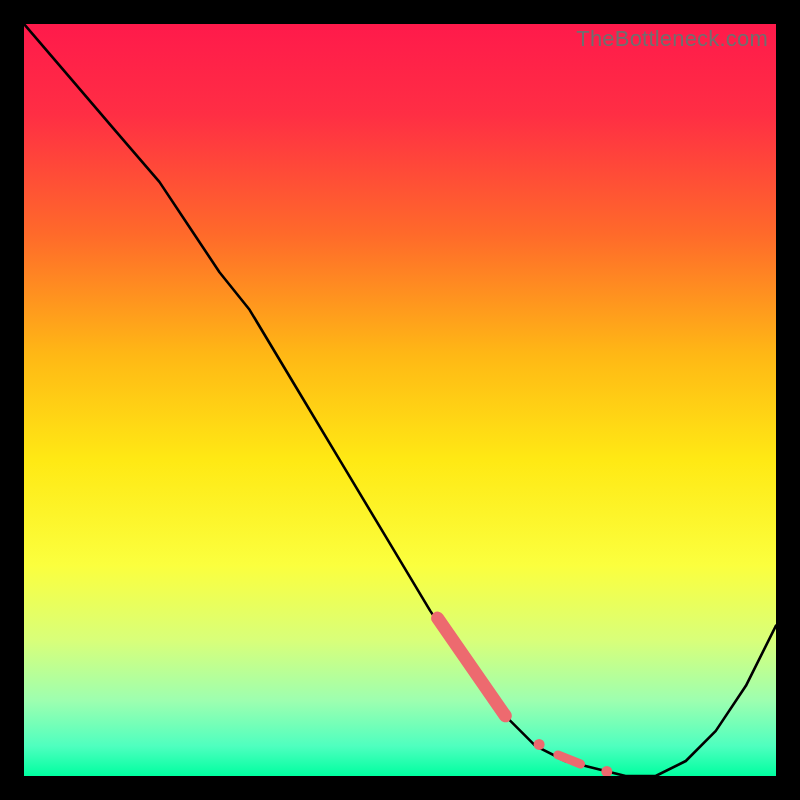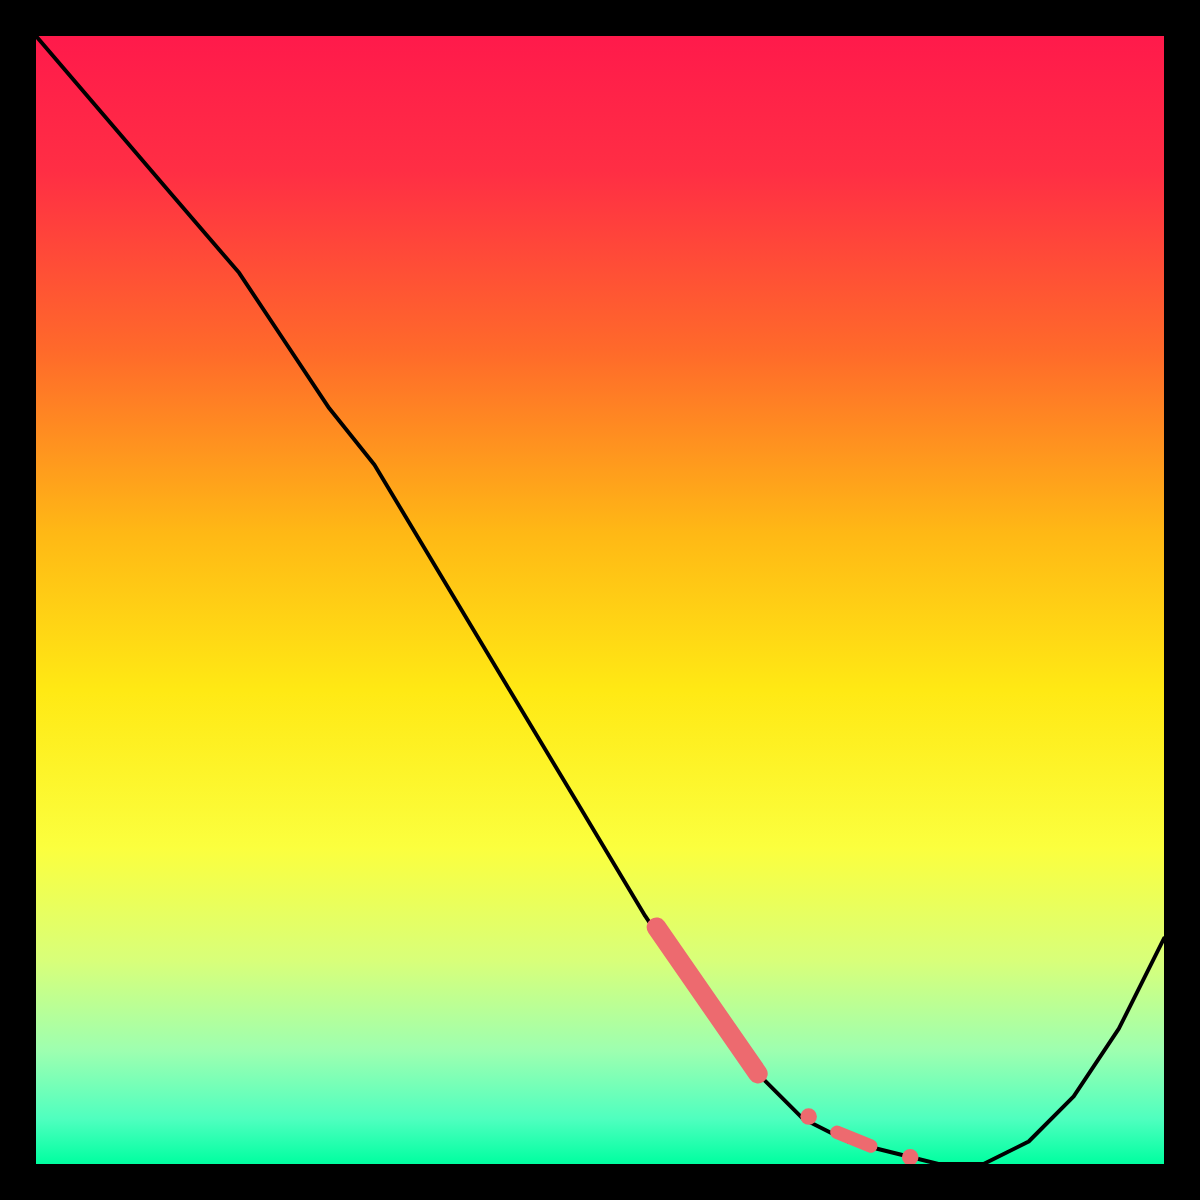--- a/index.html
+++ b/index.html
@@ -30,20 +30,21 @@
     z-index: 5;
   }
   svg {
     display: block;
   }
 </style>
 </head>
 <body>
 
 <div class="frame">
+  <div class="watermark">TheBottleneck.com</div>
 
   <svg id="chart-svg" width="752" height="752" viewBox="0 0 752 752" preserveAspectRatio="none">
     <defs>
       <linearGradient id="bg-grad" x1="0" y1="0" x2="0" y2="1">
           <stop offset="0.0%" stop-color="#ff1a4b"></stop>
           <stop offset="12.0%" stop-color="#ff2e44"></stop>
           <stop offset="28.0%" stop-color="#ff6a2a"></stop>
           <stop offset="44.0%" stop-color="#ffb815"></stop>
           <stop offset="58.0%" stop-color="#ffe914"></stop>
           <stop offset="72.0%" stop-color="#fbff3e"></stop>

